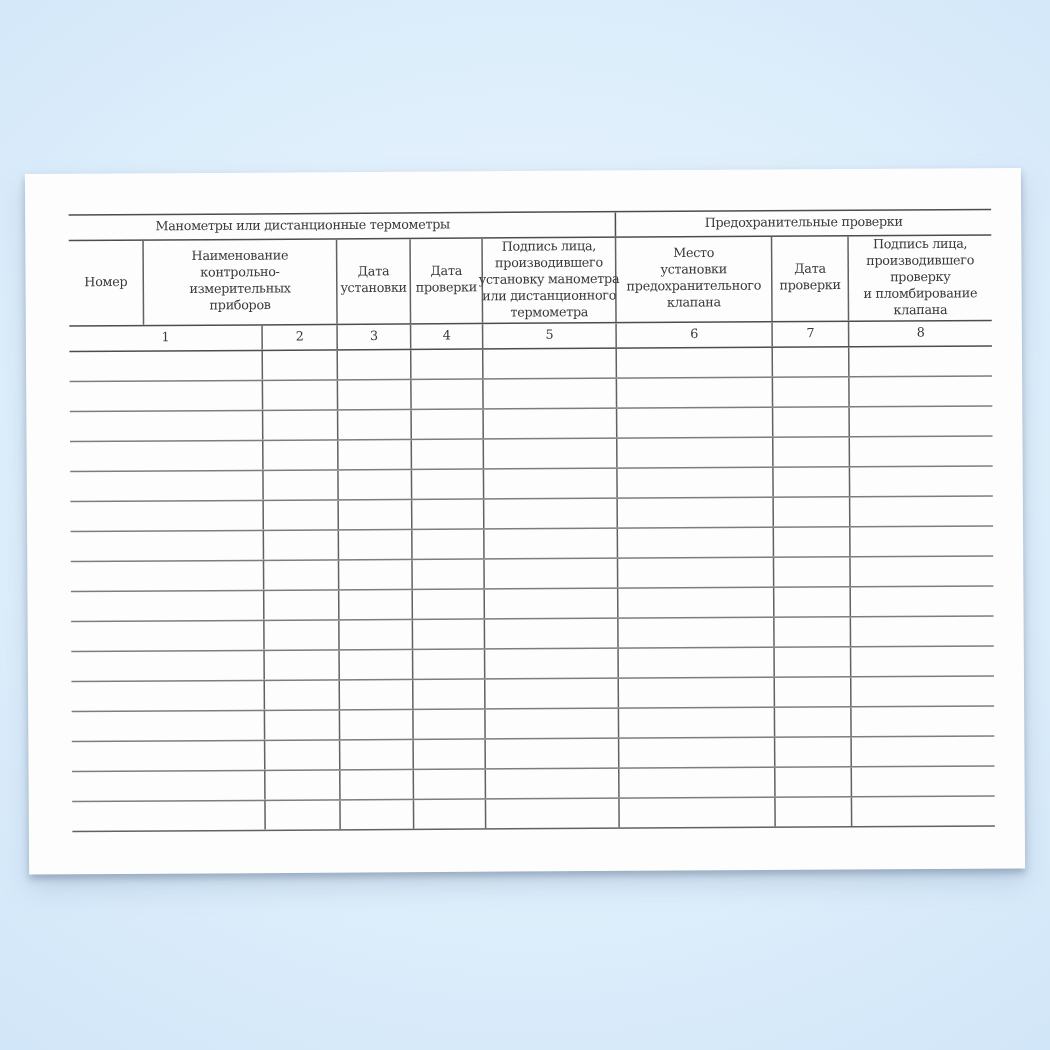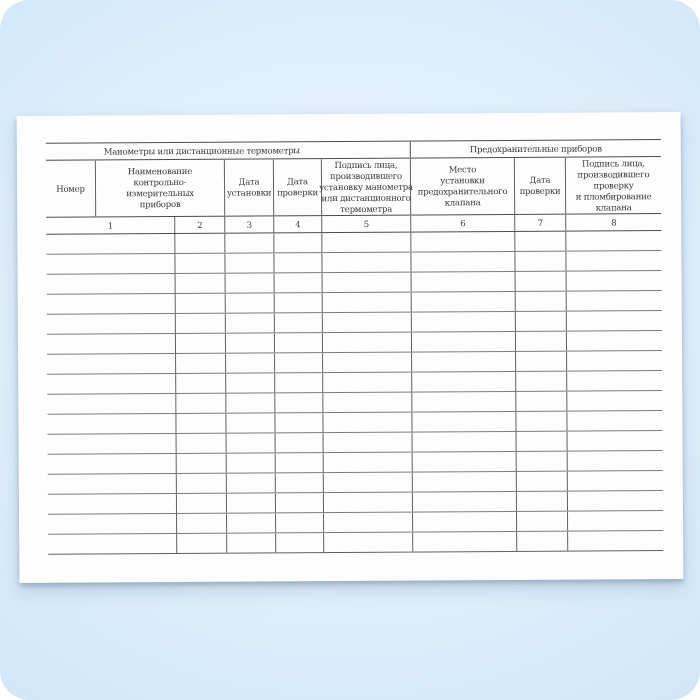--- a/index.html
+++ b/index.html
@@ -7,21 +7,20 @@
     --paper:#fdfdfd; --ink:#3a3a3a;
     --line-strong:#4d4d4d; --line-mid:#616161; --line-soft:#7d7d7d;
   }
   *{margin:0;padding:0;box-sizing:border-box;}
   html,body{width:700px;height:700px;overflow:hidden;}
   body{font-family:"DejaVu Serif","Liberation Serif",serif;color:var(--ink);}
   .scene{
     position:relative;width:700px;height:700px;
     background:radial-gradient(ellipse 620px 520px at 50% 46%,
       var(--bg-center) 0%, var(--bg-mid) 55%, var(--bg-edge) 100%);
-    border-radius:29px;
   }
   .paper{
     position:absolute;left:18px;top:114px;width:664px;height:467px;
     background:var(--paper);
     transform:rotate(-0.35deg);
     box-shadow:0 3px 5px rgba(100,120,145,.45), 0 9px 18px rgba(120,145,175,.28);
   }
   .tbl{
     position:absolute;left:29px;top:27px;width:615px;
     border-top:1px solid var(--line-strong);
@@ -55,21 +54,21 @@
 
 <div class="scene">
   <div class="paper">
     <div class="tbl">
 
       <div class="row row-group">
         <div class="cell ga">
           <span class="txt">Манометры или дистанционные термометры</span>
         </div>
         <div class="cell gb">
-          <span class="txt">Предохранительные приборов</span>
+          <span class="txt">Предохранительные проверки</span>
         </div>
       </div>
 
       <div class="row row-head">
         <div class="cell c1">
           <span class="txt">Номер</span>
         </div>
         <div class="cell c0">
           <span class="txt">Наименование
 контрольно-

